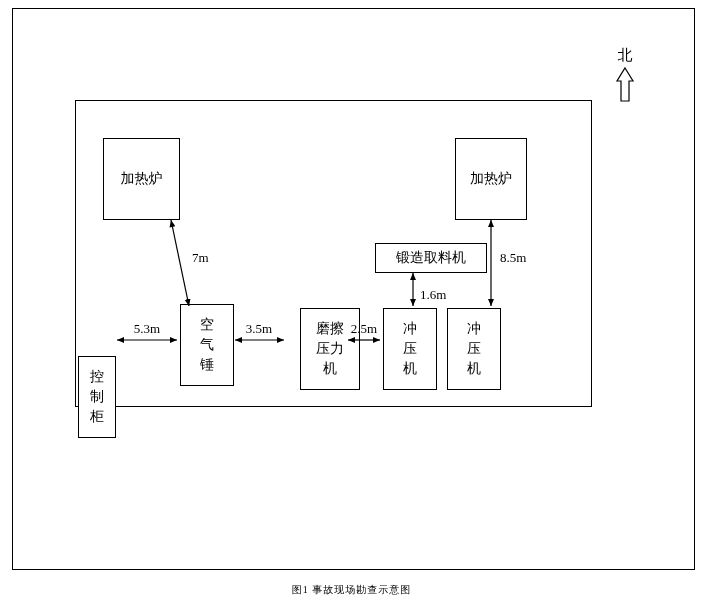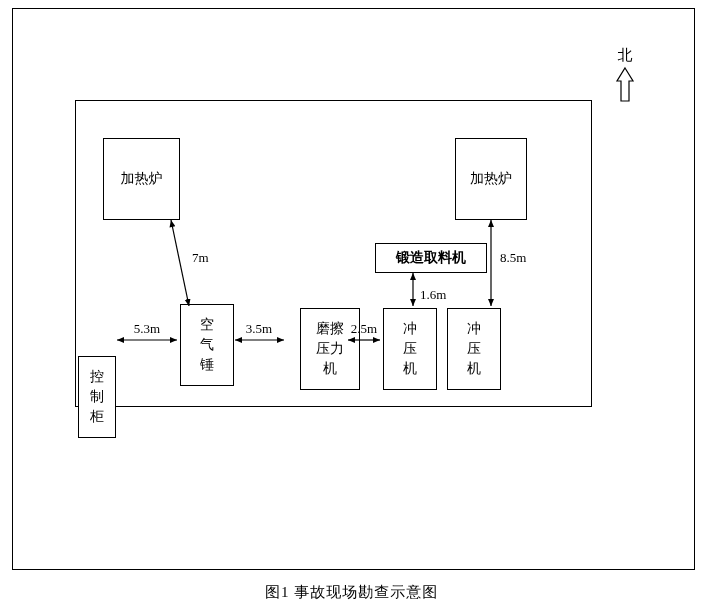--- a/index.html
+++ b/index.html
@@ -28,21 +28,21 @@
     background: #fff;
     display: flex; align-items: center; justify-content: center;
     font-size: 14px; text-align: center; line-height: 1.45;
     z-index: 2;
   }
   .vtext  { display:inline-block; width: 1.1em;  word-break: break-all; }
   .v2text { display:inline-block; width: 2.15em; word-break: break-all; }
 
   #furnace-left   { left: 103px; top: 138px; width: 75px;  height: 80px; }
   #furnace-right  { left: 455px; top: 138px; width: 70px;  height: 80px; }
-  #forging-picker { left: 375px; top: 243px; width: 110px; height: 28px; font-weight: bold; }
+  #forging-picker { left: 375px; top: 243px; width: 110px; height: 28px; }
   #control-cabinet{ left: 78px;  top: 308px; width: 36px;  height: 80px; margin-top: 48px; }
   #air-hammer     { left: 180px; top: 304px; width: 52px;  height: 80px; }
   #friction-press { left: 300px; top: 308px; width: 58px;  height: 80px; }
   #punch-press-1  { left: 383px; top: 308px; width: 52px;  height: 80px; }
   #punch-press-2  { left: 447px; top: 308px; width: 52px;  height: 80px; }
 
   #north-label {
     left: 612px; top: 46px; width: 26px;
     text-align: center; font-size: 15px;
   }
@@ -53,21 +53,21 @@
   }
   #arrow-layer line { stroke: #000; stroke-width: 1.2; }
   #arrow-layer polygon.north { fill: #fff; stroke: #000; stroke-width: 1.2; }
   #arrow-layer text {
     font-family: "Liberation Serif", serif;
     font-size: 13px; fill: #000;
   }
 
   #caption {
     left: 0; top: 583px; width: 703px;
-    text-align: center; font-size: 15px; letter-spacing: 1px;
+    text-align: center; font-size: 10px; letter-spacing: 1px;
   }
 </style>
 </head>
 <body>
 
 <div id="stage">
 
   <div class="abs" id="outer-border"></div>
   <div class="abs" id="inner-rect"></div>
 

